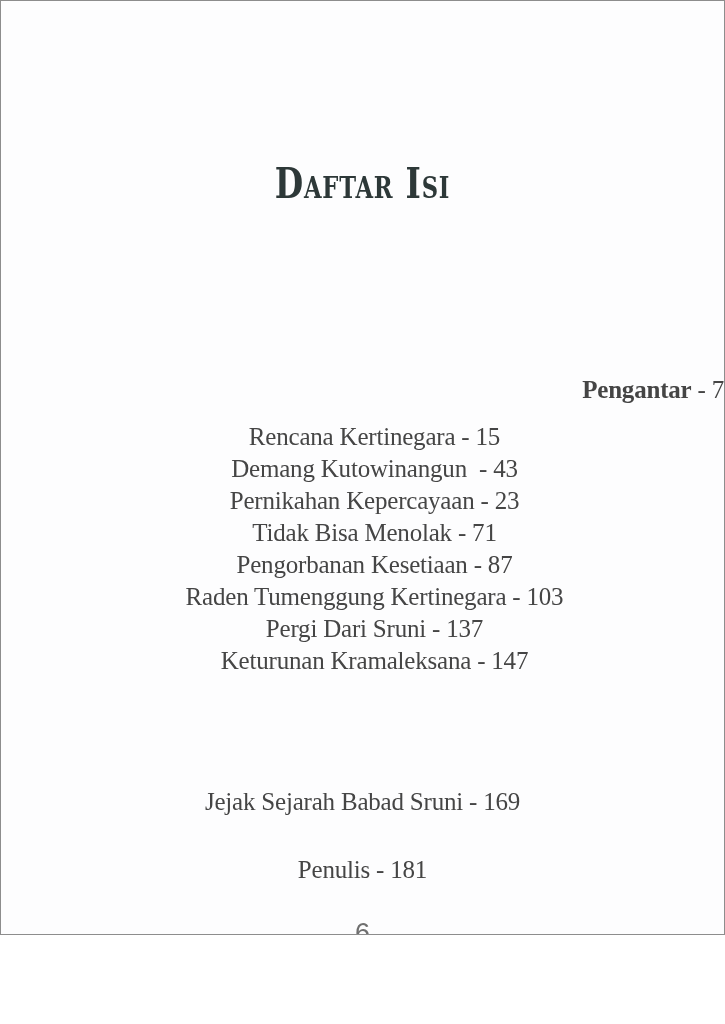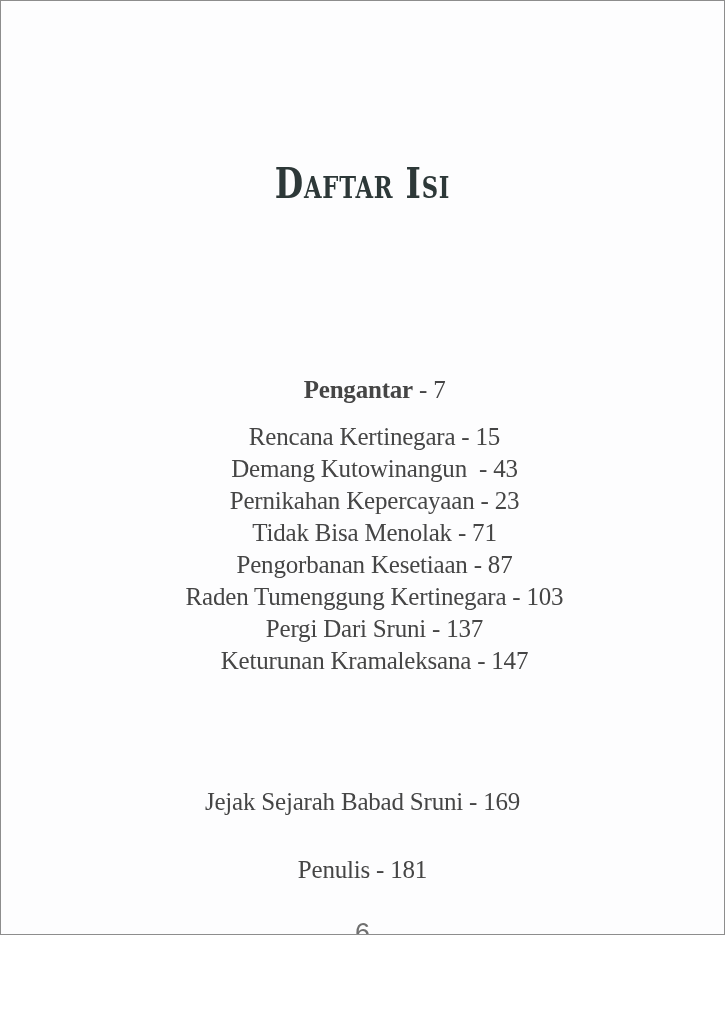--- a/index.html
+++ b/index.html
@@ -33,21 +33,21 @@
     letter-spacing: 1px;
     color: #2d3838;
     transform: scaleX(0.78);
     transform-origin: 50% 50%;
   }
   .pengantar {
     position: absolute;
     top: 341px;
     left: 0;
     width: 100%;
-    text-align: center;
+    text-align: right;
     font-size: 25px;
     line-height: 32px;
     white-space: pre-wrap;
     letter-spacing: -0.2px;
   }
   .pengantar .bold {
     font-weight: 700;
   }
   .chapters {
     position: absolute;

